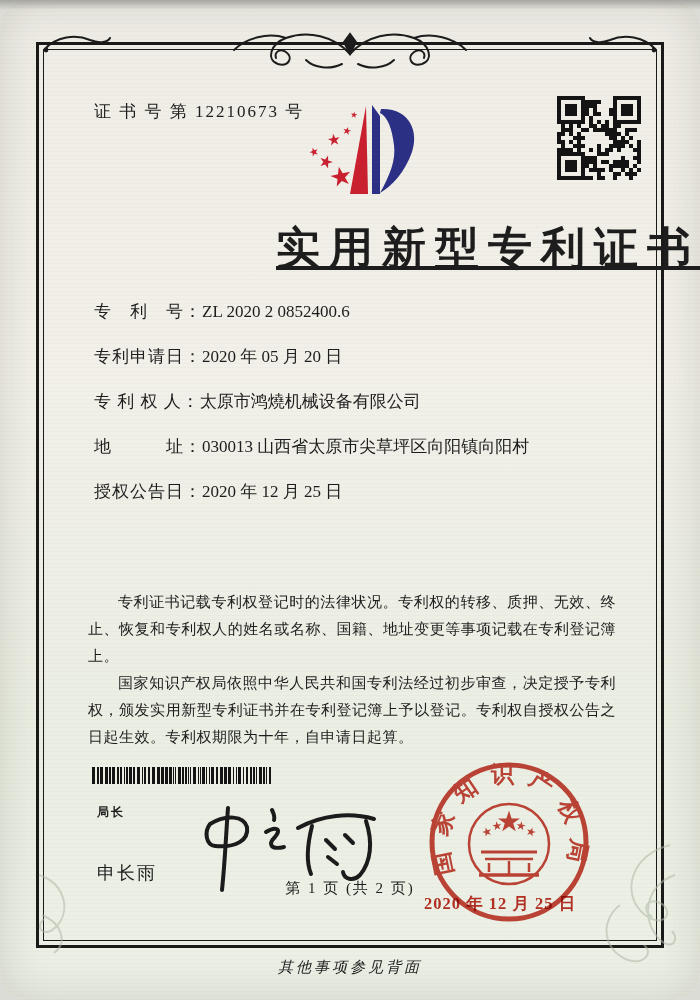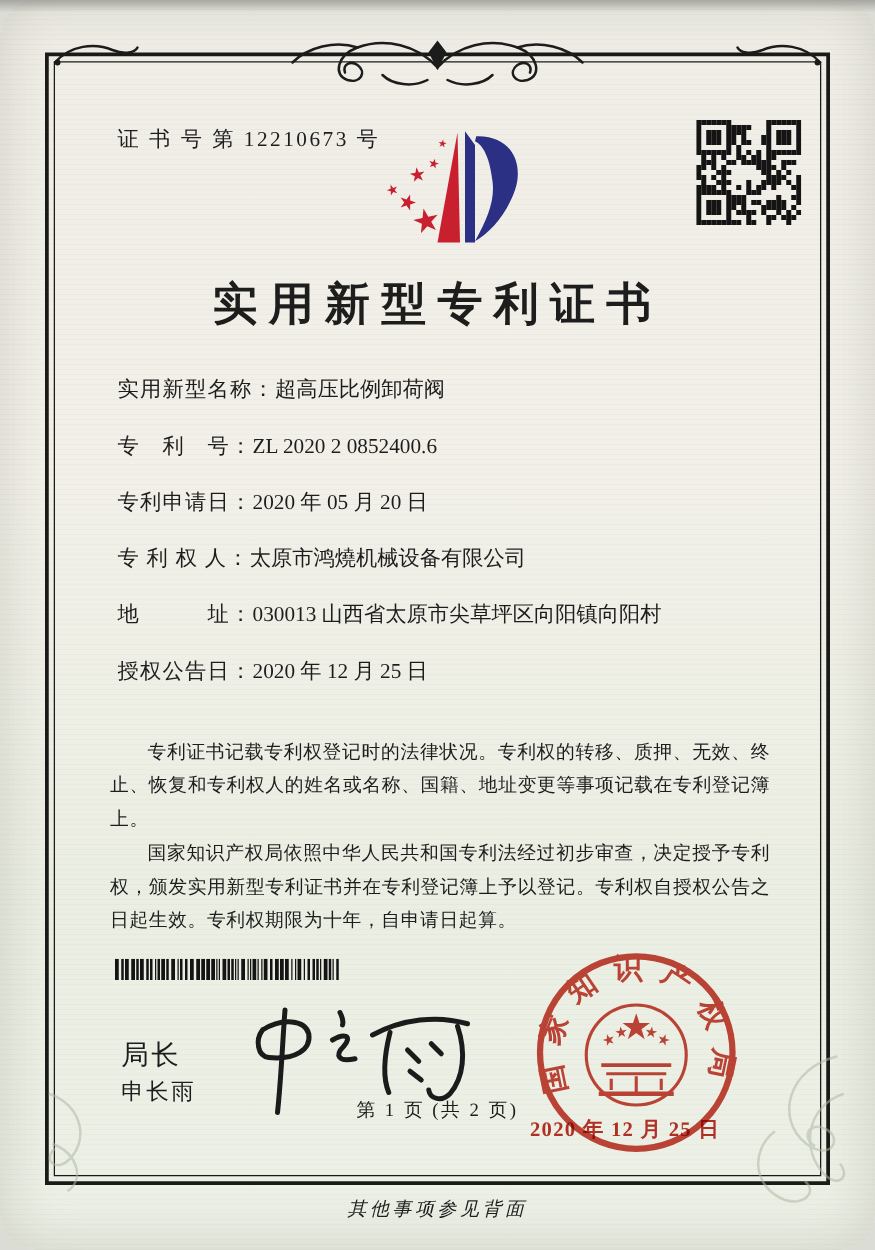--- a/index.html
+++ b/index.html
@@ -39,38 +39,38 @@
   .cert-no{
     position:absolute;left:94px;top:100px;
     font-size:17px;letter-spacing:2px;
   }
   .logo{position:absolute;left:284px;top:100px;}
   .qr{position:absolute;left:557px;top:96px;width:84px;height:84px;}
   .qr svg{display:block;}
 
   .title{
     position:absolute;left:0;right:0;top:219px;margin:0;
-    text-align:center;font-size:36px;font-weight:bold;letter-spacing:9px;
+    text-align:right;font-size:44px;font-weight:bold;letter-spacing:9px;text-decoration:underline;
   }
 
   .fields{position:absolute;left:94px;top:300px;width:530px;}
   .field-row{height:45px;font-size:17px;white-space:nowrap;}
   .field-row.double{display:flex;}
   .field-row .cell-left{width:330px;}
   .field-label{letter-spacing:1px;}
 
   .paras{
     position:absolute;left:88px;top:589px;width:528px;
     font-size:15px;line-height:1.8;text-align:justify;
   }
   .paras p{margin:0;text-indent:2em;letter-spacing:0.5px;}
 
   .barcode{position:absolute;left:92px;top:767px;width:180px;height:17px;}
 
-  .signer-title{position:absolute;left:97px;top:829px;font-size:22px;letter-spacing:2px;}
+  .signer-title{position:absolute;left:97px;top:804px;font-size:12px;letter-spacing:2px;font-weight:bold;}
   .signer-name{position:absolute;left:97px;top:861px;font-size:18px;letter-spacing:2px;}
   .signature{position:absolute;left:198px;top:802px;}
 
   .seal{position:absolute;left:427px;top:760px;width:164px;height:164px;mix-blend-mode:multiply;opacity:.93;}
   .seal-date{
     position:absolute;left:424px;top:893px;width:200px;
     color:#c03328;font-size:16.5px;font-weight:bold;letter-spacing:1px;
     mix-blend-mode:multiply;
   }
 
@@ -382,23 +382,20 @@
         <rect x="44" y="80" width="4" height="4"></rect>
         <rect x="56" y="80" width="4" height="4"></rect>
         <rect x="72" y="80" width="4" height="4"></rect>
       </svg>
   </div>
 
   <h1 class="title">实用新型专利证书</h1>
 
   <div class="fields">
     <div class="field-row">
-      <span class="field-label">实用新型名称：</span><span class="field-value">超高压比例卸荷阀</span>
-    </div>
-    <div class="field-row">
       <span class="field-label">专　利　号：</span><span class="field-value">ZL 2020 2 0852400.6</span>
     </div>
     <div class="field-row">
       <span class="field-label">专利申请日：</span><span class="field-value">2020 年 05 月 20 日</span>
     </div>
     <div class="field-row">
       <span class="field-label">专 利 权 人：</span><span class="field-value">太原市鸿燒机械设备有限公司</span>
     </div>
     <div class="field-row">
       <span class="field-label">地　　　址：</span><span class="field-value">030013 山西省太原市尖草坪区向阳镇向阳村</span>

